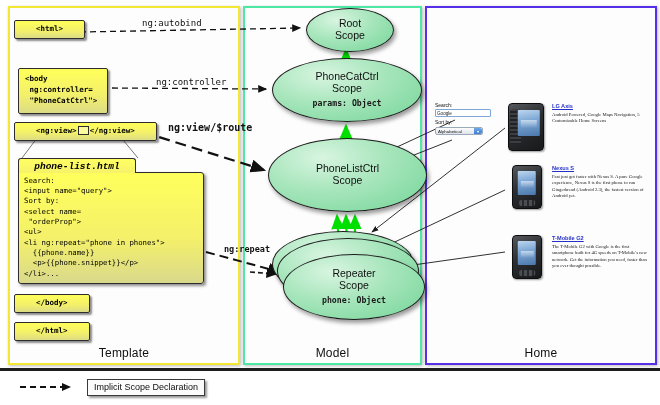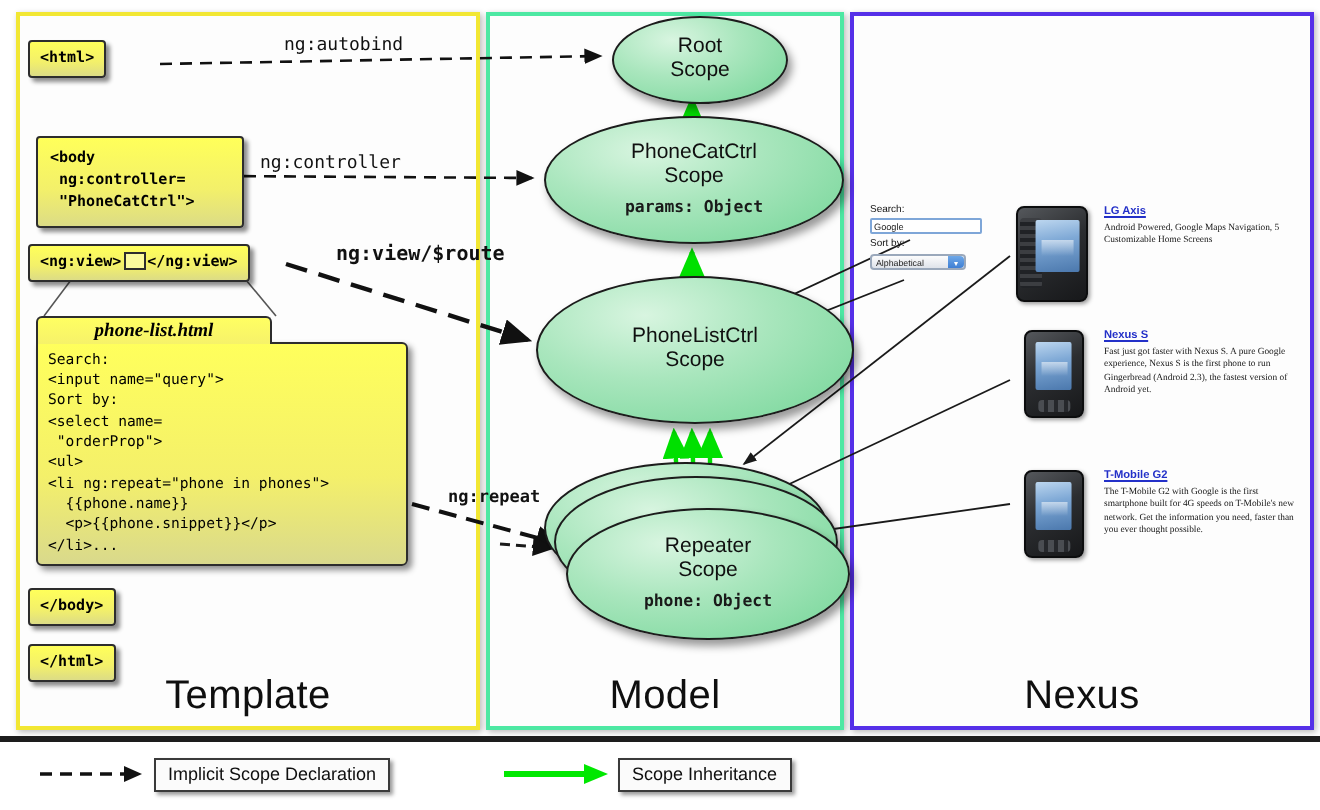--- a/index.html
+++ b/index.html
@@ -12,45 +12,45 @@
   #diagram{position:absolute;inset:0;}
   svg.layer{position:absolute;left:0;top:0;width:660px;height:405px;overflow:visible;}
   #edges{z-index:2;pointer-events:none;}
 
   
   .panel{position:absolute;background:#fdfdfd;box-shadow:1px 1px 3px rgba(0,0,0,.28);z-index:1;}
   #panel-template{left:8px;  top:6px; width:228px;height:355px;border:2px solid #f2e733;}
   #panel-model{   left:243px;top:6px; width:175px;height:355px;border:2px solid #4de8a3;}
   #panel-view{    left:425px;top:6px; width:228px;height:355px;border:2px solid #5530e8;}
   .panel-label{position:absolute;bottom:3px;left:0;width:100%;text-align:center;
-    font-size:20px;color:#0f0f0f;letter-spacing:.2px;}
+    font-size:12px;color:#0f0f0f;letter-spacing:.2px;}
 
   
   .tag{position:absolute;z-index:3;
     background:linear-gradient(180deg,#ffff5a 0%,#f3f06a 58%,#dcdc86 100%);
     border:1.5px solid #2d2d2d;border-radius:2px;
     box-shadow:2px 2px 2px rgba(0,0,0,.45);
     font-family:"DejaVu Sans Mono","Liberation Mono",monospace;
     font-size:7.5px;font-weight:bold;color:#000;
-    padding:3px 5px;white-space:pre;line-height:1.45;}
+    padding:3px 21px;white-space:pre;line-height:1.45;}
   #tag-html{left:14px;top:20px;}
-  #tag-body{left:18px;top:68px;padding:5px 24px 6px 6px;}
+  #tag-body{left:18px;top:68px;padding:5px 10px 6px 6px;}
   #tag-ngview{left:14px;top:122px;}
   #tag-bodyclose{left:14px;top:294px;}
   #tag-htmlclose{left:14px;top:322px;}
   .ngview-slot{display:inline-block;width:9px;height:7px;border:1.2px solid #2d2d2d;
     background:#fbfb9d;vertical-align:middle;margin:0 1px;}
 
   
   #code-callout{position:absolute;left:18px;top:158px;width:186px;z-index:3;}
   #code-title{
     background:linear-gradient(180deg,#ffff62 0%,#f6f26a 100%);
     border:1.5px solid #2d2d2d;border-bottom:none;border-radius:3px 3px 0 0;
     width:118px;box-sizing:border-box;
-    font-family:Liberation Serif, serif;
+    font-family:Liberation Mono, monospace;
     font-style:italic;font-weight:bold;font-size:9.5px;color:#000;
     text-align:center;padding:2px 0 1px;position:relative;z-index:2;}
   #code-body{
     background:linear-gradient(180deg,#ffff5c 0%,#f4f06a 60%,#d9d98c 100%);
     border:1.5px solid #2d2d2d;border-radius:0 3px 3px 3px;
     box-shadow:2px 2px 3px rgba(0,0,0,.45);
     margin-top:-1.5px;padding:3px 4px 4px 5px;
     font-family:"DejaVu Sans Mono","Liberation Mono",monospace;
     font-size:7.3px;line-height:1.42;color:#000;white-space:pre;}
 
@@ -108,47 +108,47 @@
   .phone-name{font-size:5.6px;color:#2330c8;text-decoration:underline;
     font-weight:bold;line-height:1.2;}
   .phone-snippet{font-size:4.7px;color:#161616;line-height:1.32;margin-top:2.5px;
     font-family:"Liberation Serif",serif;}
 
   
   .elabel{position:absolute;z-index:4;
     font-family:"DejaVu Sans Mono","Liberation Mono",monospace;
     color:#111;white-space:nowrap;background:transparent;}
   #lbl-autobind{left:142px;top:18px;font-size:9px;}
-  #lbl-controller{left:130px;top:77px;font-size:9px;}
+  #lbl-controller{left:156px;top:77px;font-size:9px;}
   #lbl-ngview{left:168px;top:122px;font-size:10px;font-weight:bold;}
   #lbl-ngrepeat{left:208px;top:244px;font-size:8.5px;font-weight:bold;margin-left:16px;}
 
   
   #legend{position:absolute;left:0;top:368px;width:660px;height:37px;z-index:5;
     border-top:3px solid #1d1d1d;}
-  .lg-item{position:absolute;top:8px;display:flex;align-items:center;gap:3px;}
+  .lg-item{position:absolute;top:8px;display:flex;align-items:center;gap:13px;}
   #lg1{left:18px;} #lg2{left:250px;} #lg3{left:460px;}
   .lg-box{border:1.5px solid #3a3a3a;background:#fbfbfb;
     box-shadow:1.5px 1.5px 2px rgba(0,0,0,.4);
     font-size:9px;color:#0f0f0f;padding:2px 6px;line-height:1.2;}
   .lg-art{width:56px;height:14px;}
 </style>
 </head>
 <body>
 
 <div id="diagram">
 
   <div class="panel" id="panel-template">
     <div class="panel-label">Template</div>
   </div>
   <div class="panel" id="panel-model">
     <div class="panel-label">Model</div>
   </div>
   <div class="panel" id="panel-view">
-    <div class="panel-label">Nexus</div>
+    <div class="panel-label">Home</div>
   </div>
 
   <svg class="layer" id="edges">
     <defs>
       <marker id="ar-blk" markerWidth="7" markerHeight="7" refX="6" refY="3" orient="auto">
         <path d="M0,0 L7,3 L0,6 z" fill="#111"></path>
       </marker>
       <marker id="ar-grn" markerWidth="7" markerHeight="7" refX="6" refY="3" orient="auto">
         <path d="M0,0 L7,3 L0,6 z" fill="#00e000"></path>
       </marker>
@@ -273,22 +273,15 @@
   </div>
 
   <div id="legend">
     <div class="lg-item" id="lg1">
       <svg class="lg-art" viewBox="0 0 56 14">
         <path d="M2,7 L44,7" stroke="#111" stroke-width="1.8" stroke-dasharray="6,4" fill="none"></path>
         <path d="M44,3 L53,7 L44,11 z" fill="#111"></path>
       </svg>
       <div class="lg-box">Implicit Scope Declaration</div>
     </div>
-    <div class="lg-item" id="lg2">
-      <svg class="lg-art" viewBox="0 0 56 14">
-        <path d="M2,7 L43,7" stroke="#00e800" stroke-width="3" fill="none"></path>
-        <path d="M42,2 L54,7 L42,12 z" fill="#00e800"></path>
-      </svg>
-      <div class="lg-box">Scope Inheritance</div>
-    </div>
   </div>
 
 </div>
 
 </body></html>

